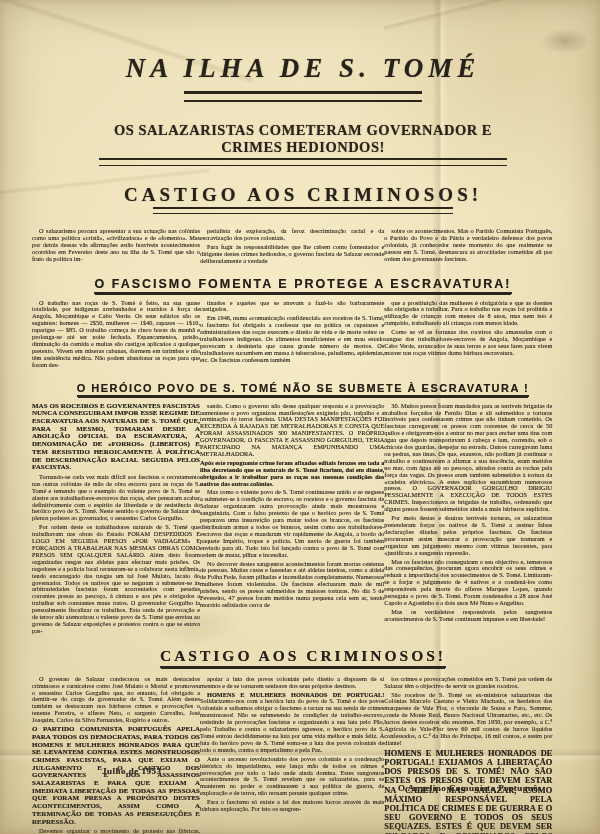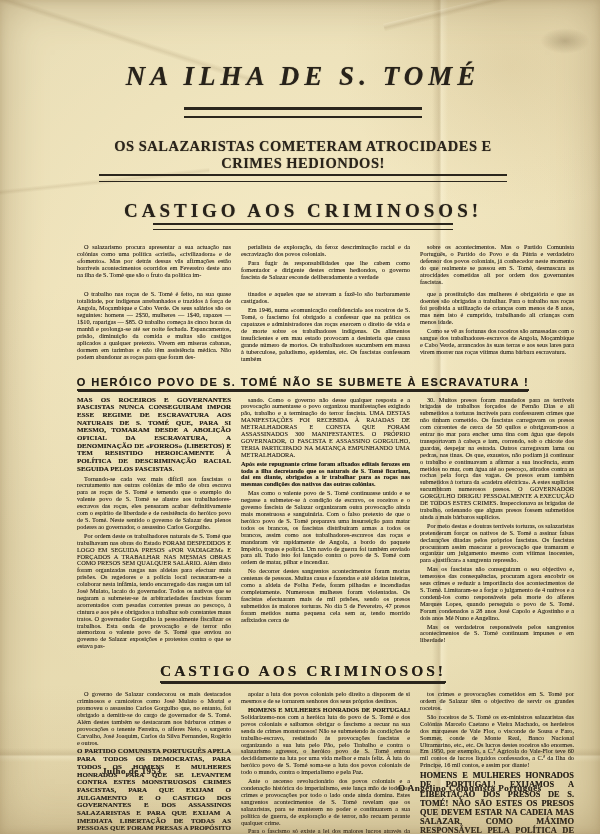--- a/index.html
+++ b/index.html
@@ -30,21 +30,21 @@
   .crease-d3{left:-30px;top:180px;width:240px;height:6px;transform:rotate(-6deg);
     background:linear-gradient(180deg,rgba(120,95,55,0),rgba(120,95,55,.12),rgba(120,95,55,0));}
   .stain1{left:540px;top:28px;width:50px;height:26px;border-radius:50%;
     background:radial-gradient(rgba(90,70,40,.28),rgba(90,70,40,0) 70%);}
   .stain2{left:150px;top:606px;width:90px;height:40px;border-radius:50%;
     background:radial-gradient(rgba(140,110,65,.12),rgba(140,110,65,0) 70%);}
 
   .inner{position:relative;padding:46px 26px 0 32px;}
 
   
-  h1{margin:15px;text-align:center;font-size:27px;font-style:italic;font-weight:bold;
+  h1{margin:7px;text-align:center;font-size:27px;font-style:italic;font-weight:bold;
      letter-spacing:5px;color:#27221a;text-shadow:0 0 1px rgba(40,32,20,.55);}
   .rule-title{width:238px;margin:3px auto 0;height:6px;
      border-top:3px solid #2b261d;border-bottom:2px solid #2b261d;}
   h2{margin:20px auto 0;text-align:center;font-size:14.5px;font-weight:bold;
      letter-spacing:.5px;color:#2a241b;width:430px;text-shadow:0 0 1px rgba(40,32,20,.5);}
   .rule-sub{width:408px;margin:2px auto 0;height:5px;
      border-top:2.5px solid #2b261d;border-bottom:1.5px solid #2b261d;}
   h3{margin:18px 0 0;text-align:center;font-size:19px;font-weight:bold;
      letter-spacing:4px;color:#27221a;text-shadow:0 0 1px rgba(40,32,20,.5);}
   .rule-head{width:300px;margin:1px auto 0;height:4px;
@@ -54,21 +54,21 @@
   main{display:block;margin-top:14px;}
   .sec-head{text-align:center;margin:7px 0 6px;}
   .sec-head span{display:inline-block;font-family:"Liberation Sans","DejaVu Sans",sans-serif;
      font-weight:bold;color:#241f17;border-bottom:2.5px solid #2b261d;padding-bottom:1px;
      box-shadow:0 2px 0 -1px #2b261d;text-shadow:0 0 .5px rgba(40,32,20,.6);}
   .sec-1 .sec-head span{font-size:12.5px;letter-spacing:2px;}
   .sec-2 .sec-head span{font-size:11px;letter-spacing:1.5px;}
   .sec-3 .sec-head span{font-family:"Liberation Serif",serif;font-size:15.5px;letter-spacing:3px;}
   .sec-3 .sec-head{margin:10px 0 8px;}
 
-  .cols{display:flex;justify-content:space-between;margin-left:45px;}
+  .cols{display:flex;}
   .col{width:31%;}
   .col.col-1{width:34%;}
   .col p{margin:0 0 2px;font-size:6.3px;line-height:6.9px;text-align:justify;
      text-indent:7px;color:#3a332a;text-shadow:0 0 .4px rgba(58,50,40,.65);}
   .col p.bold{font-weight:bold;text-indent:0;color:#2c2720;}
   .col p b{color:#2c2720;}
   .col p.big{font-size:7px;line-height:7.7px;}
   .col p.xbig{font-size:8.4px;line-height:9.2px;font-weight:bold;text-indent:0;color:#2a251d;}
   .sec{margin-bottom:4px;}
 
@@ -85,21 +85,21 @@
   <div class="crease crease-d1"></div>
   <div class="crease crease-d2"></div>
   <div class="crease crease-d3"></div>
   <div class="crease stain1"></div>
   <div class="crease stain2"></div>
 
   <div class="inner">
     <header>
       <h1>NA ILHA DE S. TOMÉ</h1>
       <div class="rule-title"></div>
-      <h2>OS SALAZARISTAS COMETERAM ATROCIDADES E CRIMES HEDIONDOS!</h2>
+      <h2>OS SALAZARISTAS COMETERAM GOVERNADOR E CRIMES HEDIONDOS!</h2>
       <div class="rule-sub"></div>
       <h3>CASTIGO AOS CRIMINOSOS!</h3>
       <div class="rule-head"></div>
     </header>
 
     <main id="sections">
         <section class="sec sec-0">
           <div class="cols">
             <div class="col col-0">
               <p>O salazarismo procura apresentar a sua actuação nas colónias como uma política «cristã», «civilizadora» e de «fomento». Mas por detrás dessas vãs afirmações estão horríveis acontecimentos ocorridos em Fevereiro deste ano na ilha de S. Tomé que são o fruto da política im-</p>
@@ -107,20 +107,21 @@
             <div class="col col-1">
               <p>perialista de exploração, da feroz descriminação racial e da escravização dos povos coloniais.</p>
               <p>Para fugir às responsabilidades que lhe cabem como fomentador e dirigente destes crimes hediondos, o governo fascista de Salazar esconde deliberadamente a verdade</p>
             </div>
             <div class="col col-2">
               <p>sobre os acontecimentos. Mas o Partido Comunista Português, o Partido do Povo e da Pátria e verdadeiro defensor dos povos coloniais, já conhecedor neste momento do que realmente se passou em S. Tomé, desmascara as atrocidades cometidas ali por ordem dos governantes fascistas.</p>
             </div>
           </div>
         </section>
         <section class="sec sec-1">
+          <div class="sec-head"><span>O FASCISMO FOMENTA E PROTEGE A ESCRAVATURA!</span></div>
           <div class="cols">
             <div class="col col-0">
               <p>O trabalho nas roças de S. Tomé é feito, na sua quase totalidade, por indígenas arrebanhados e trazidos à força de Angola, Moçambique e Cabo Verde. Os seus salários são os seguintes: homens — 2$50, mulheres — 1$40, rapazes — 1$10, raparigas — $85. O trabalho começa às cinco horas da manhã e prolonga-se até ser noite fechada. Espancamentos, prisão, diminuição da comida e multas são castigos aplicados a qualquer pretexto. Vivem em míseras cabanas, dormem em tarimbas e não têm assistência médica. Não podem abandonar as roças para que foram des-</p>
             </div>
             <div class="col col-1">
               <p>tinados e aqueles que se atrevam a fazê-lo são barbaramente castigados.</p>
               <p>Em 1946, numa «comunicação confidencial» aos roceiros de S. Tomé, o fascismo foi obrigado a confessar que na prática os capatazes e administradores das roças exercem o direito de vida e de morte sobre os trabalhadores indígenas. Os alimentos insuficientes e em mau estado provocam a desinteria que causa grande número de mortos. Os trabalhadores sucumbem em massa à tuberculose, paludismo, epidemias, etc. Os fascistas confessam também</p>
             </div>
             <div class="col col-2">
               <p>que a prostituição das mulheres é obrigatória e que as doentes são obrigadas a trabalhar. Para o trabalho nas roças foi proibida a utilização de crianças com menos de 8 anos, mas nem isto é cumprido, trabalhando ali crianças com menos idade.</p>

